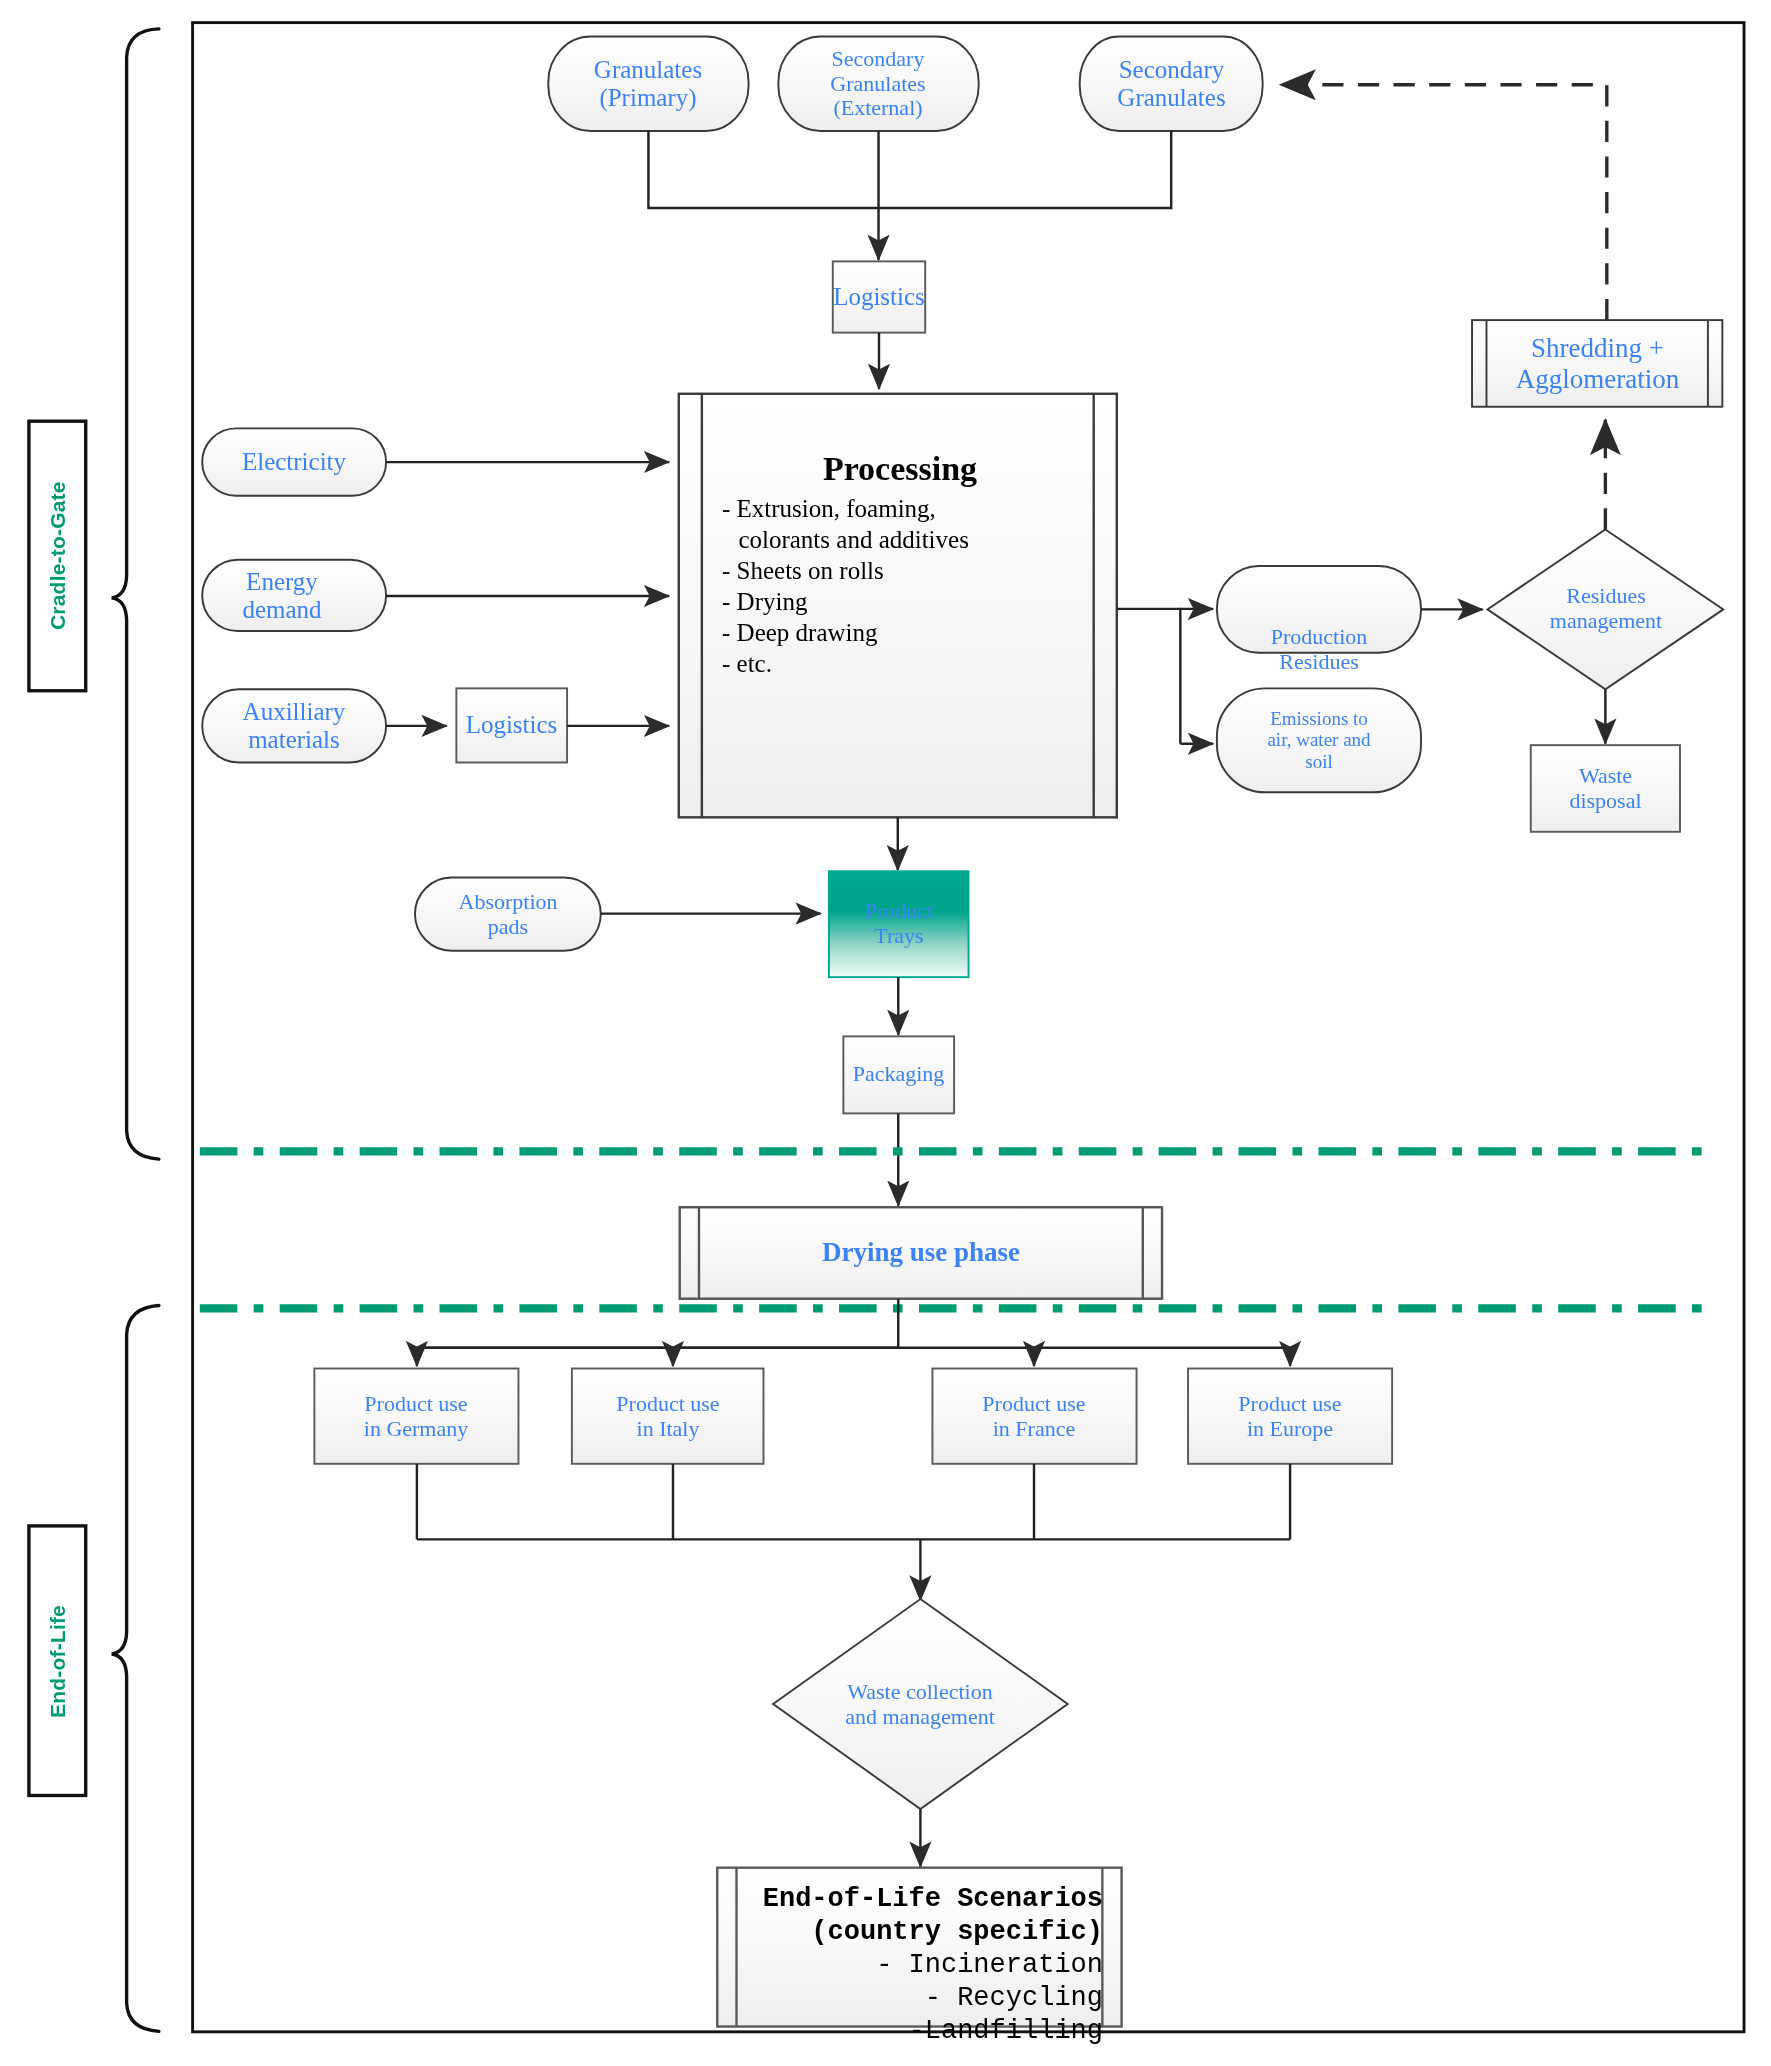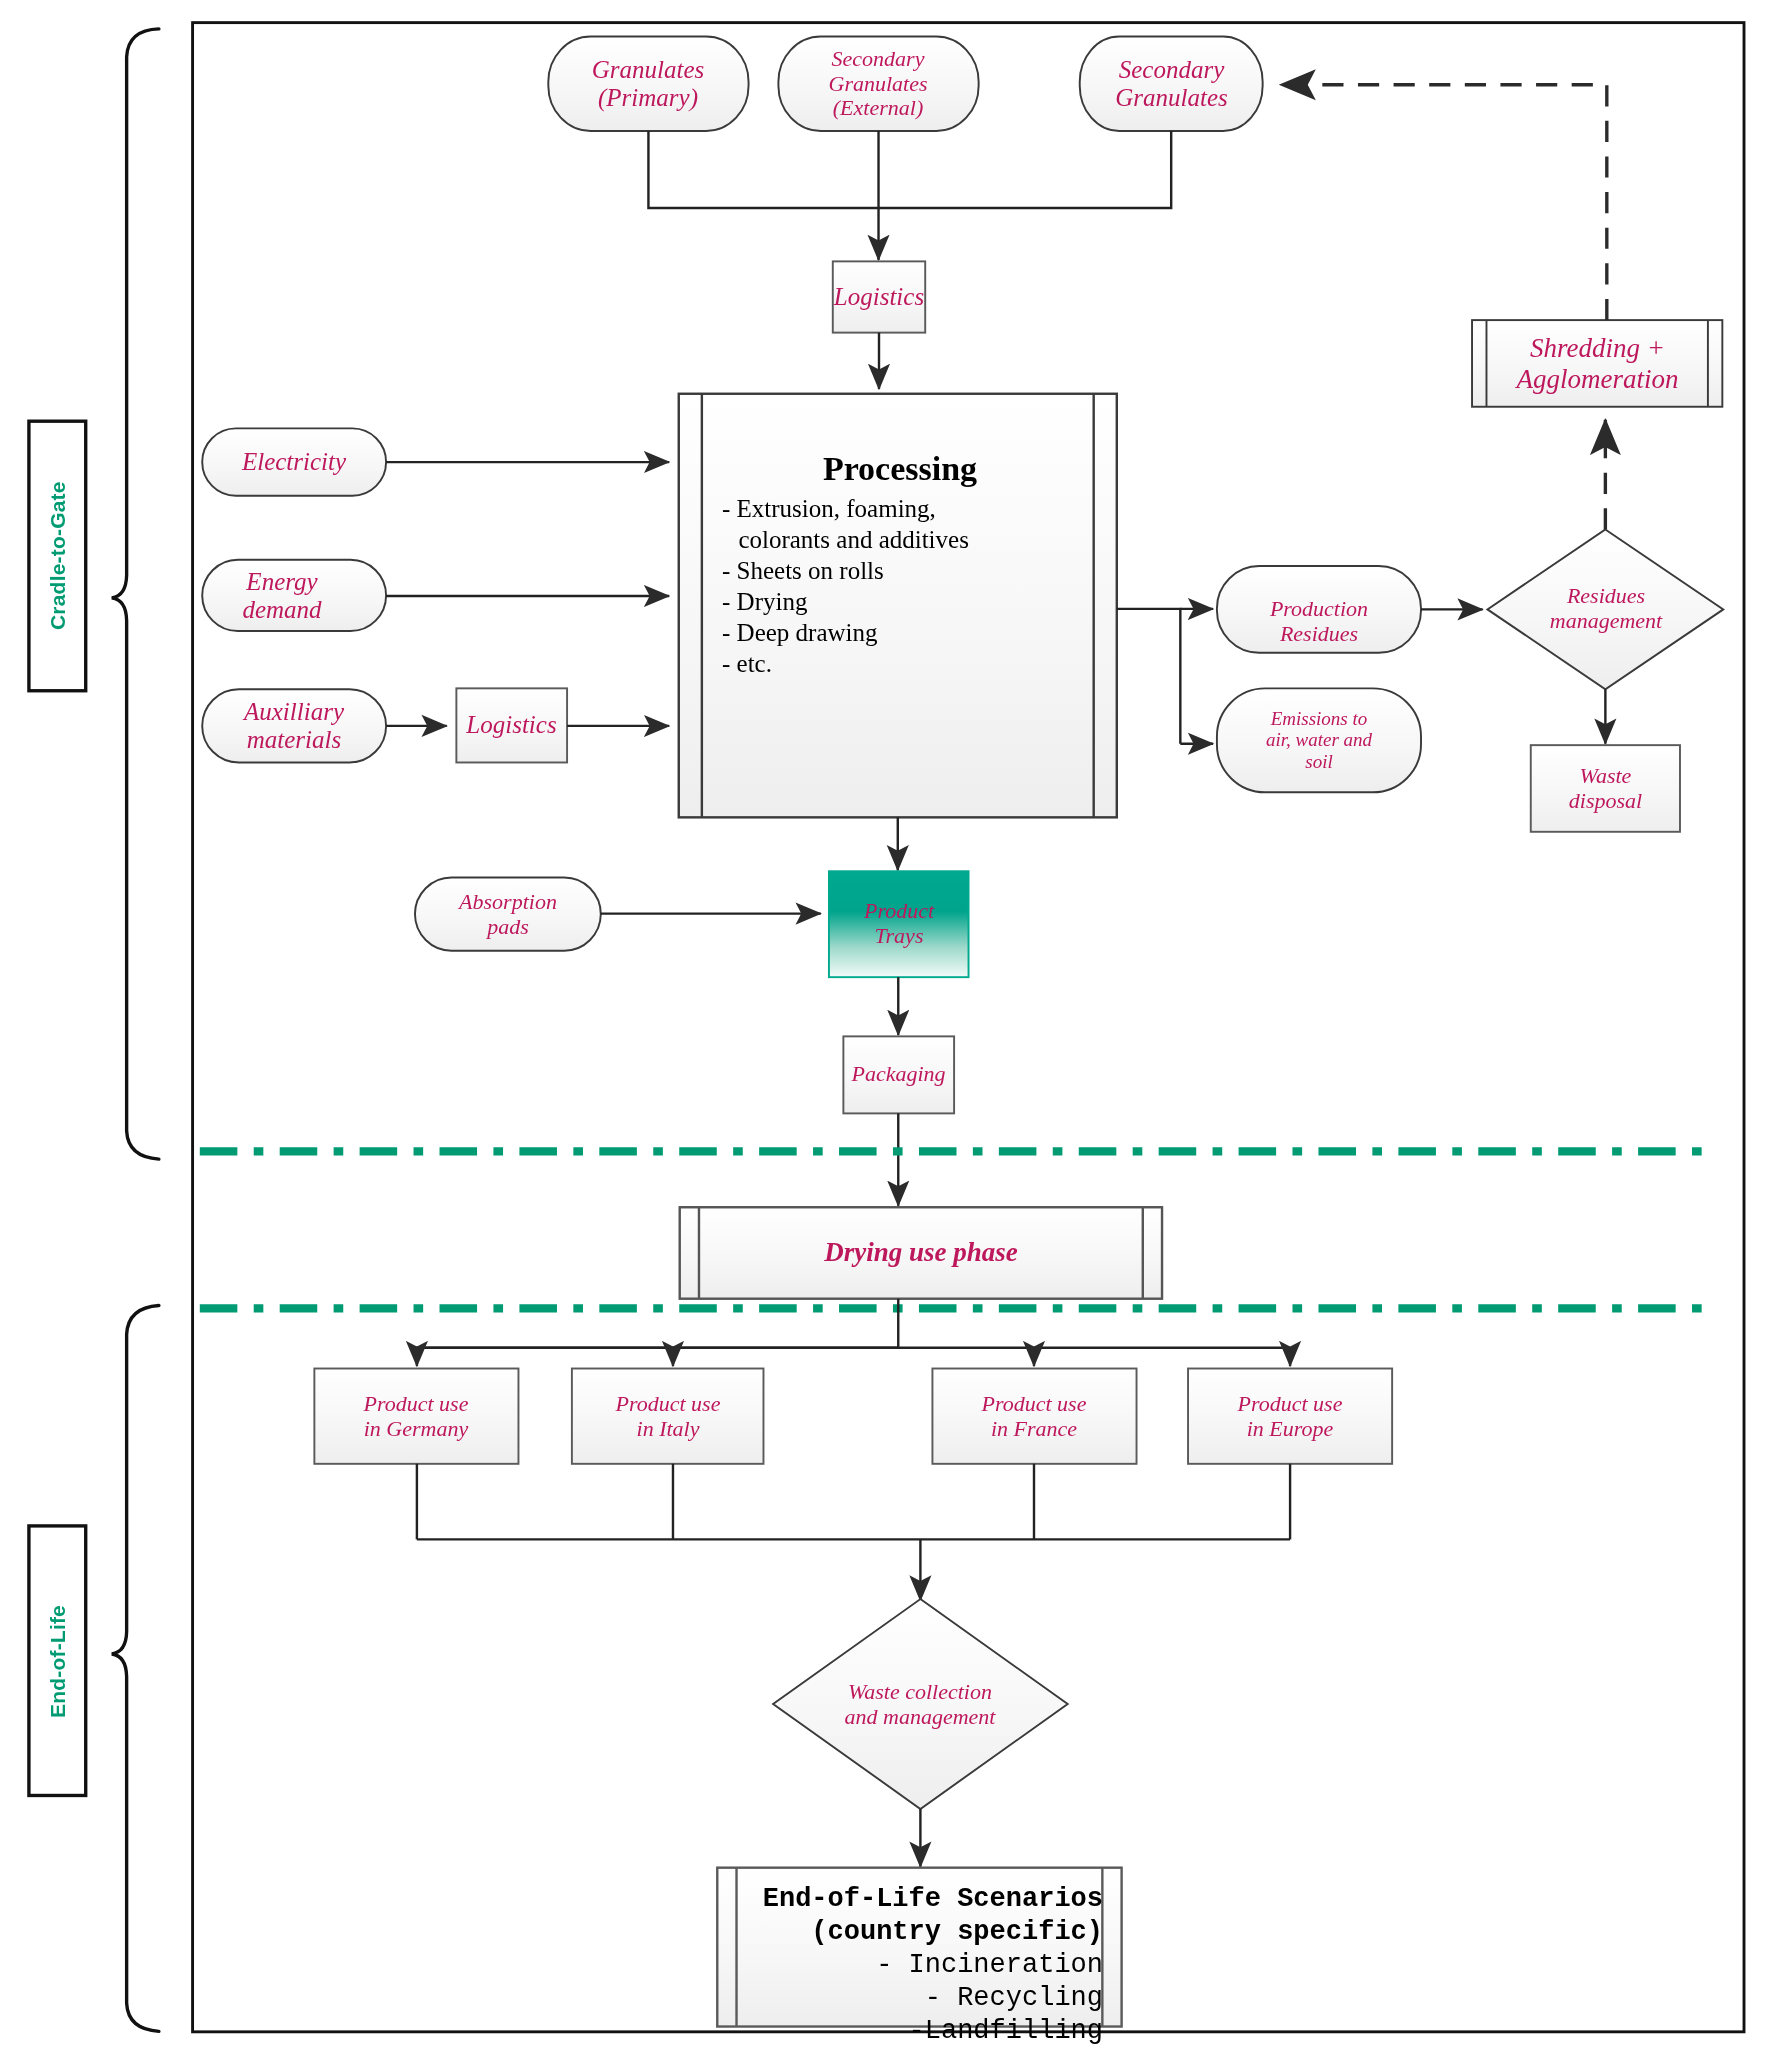--- a/index.html
+++ b/index.html
@@ -6,25 +6,24 @@
   body{width:1771px;height:2066px;font-family:"Liberation Serif",serif;}
   #stage{position:relative;width:1771px;height:2066px;overflow:hidden;background:#fff;}
   svg.layer{position:absolute;left:0;top:0;width:1771px;height:2066px;}
 
   
   .node{
     position:absolute;
     display:flex;align-items:center;justify-content:center;
     text-align:center;
     font-family:"Liberation Serif",serif;
-    color:#be185d;
+    color:#3b82f6;
     line-height:1.12;
     box-sizing:border-box;
     pointer-events:auto;
-    font-style:italic;
   }
   .t-sm{font-size:19px;}
   .t-md{font-size:22px;}
   .t-lg{font-size:25px;}
   .t-xl{font-size:27px;}
   .bold{font-weight:bold;}
 
   .proc-body{
     position:absolute;
     text-align:left;
@@ -206,21 +205,21 @@
   <div class="proc-body" style="left:722px;top:448px;width:356px;">
     <span class="proc-title">Processing</span>
     <div>- Extrusion, foaming,</div>
     <div style="padding-left:16.4px;">  colorants and additives</div>
     <div>- Sheets on rolls</div>
     <div>- Drying</div>
     <div>- Deep drawing</div>
     <div>- etc.</div>
   </div>
 
-  <div class="node t-md" style="left:1217px;top:566px;width:204px;height:112px;white-space:pre-line;">Production
+  <div class="node t-md" style="left:1217px;top:594px;width:204px;height:112px;white-space:pre-line;">Production
 Residues</div>
   <div class="node t-sm" style="left:1217px;top:688px;width:204px;height:104px;white-space:pre-line;">Emissions to
 air, water and
 soil</div>
   <div class="node t-md" style="left:1512px;top:563px;width:188px;height:92px;white-space:pre-line;">Residues
 management</div>
   <div class="node t-xl" style="left:1487px;top:320px;width:221px;height:87px;white-space:pre-line;">Shredding +
 Agglomeration</div>
   <div class="node t-md" style="left:1531px;top:745px;width:149px;height:87px;white-space:pre-line;">Waste
 disposal</div>

